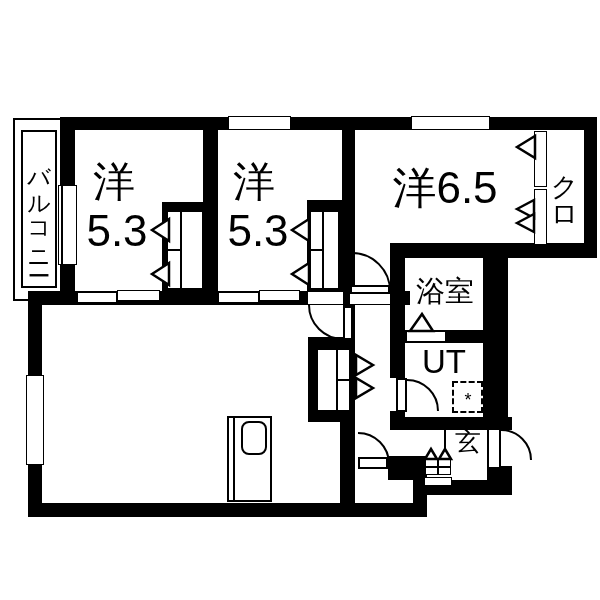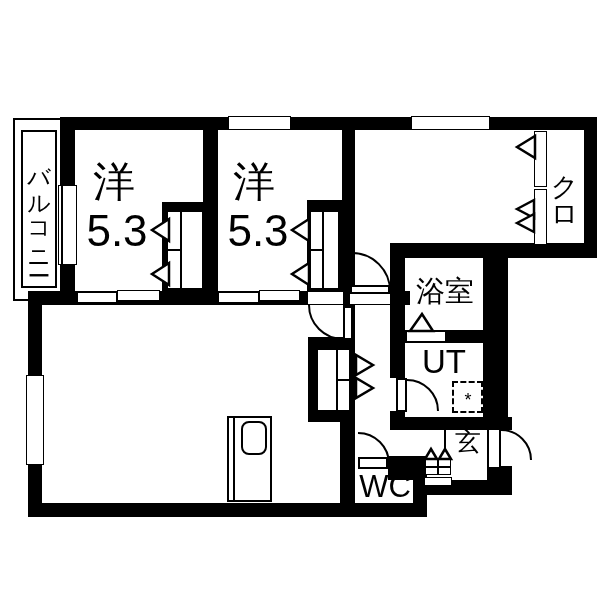--- a/index.html
+++ b/index.html
@@ -116,19 +116,19 @@
     <polygon class="tri" points="422,314 410,331 433,331"></polygon>
     <polygon class="tri" points="431,449 425,459 437,459"></polygon>
     <polygon class="tri" points="445,449 439,459 451,459"></polygon>
   </svg>
 
   <div class="lbl vtext" style="left:39px;top:209px;font-size:23px;">バルコニー</div>
   <div class="lbl" style="left:114px;top:182px;font-size:42px;">洋</div>
   <div class="lbl" style="left:117px;top:231px;font-size:44px;">5.3</div>
   <div class="lbl" style="left:254px;top:182px;font-size:42px;">洋</div>
   <div class="lbl" style="left:258px;top:231px;font-size:44px;">5.3</div>
+  <div class="lbl" style="left:445px;top:188px;font-size:44px;">洋6.5</div>
   <div class="lbl vtext" style="left:564px;top:189px;font-size:27px;">クロ</div>
   <div class="lbl" style="left:445px;top:291px;font-size:29px;">浴室</div>
   <div class="lbl" style="left:444px;top:361px;font-size:33px;">UT</div>
   <div class="lbl" style="left:468px;top:441px;font-size:26px;">玄</div>
-  <div class="lbl" style="left:385px;top:486px;font-size:31px;">WC</div>
 
 </div>
 
 </body></html>

